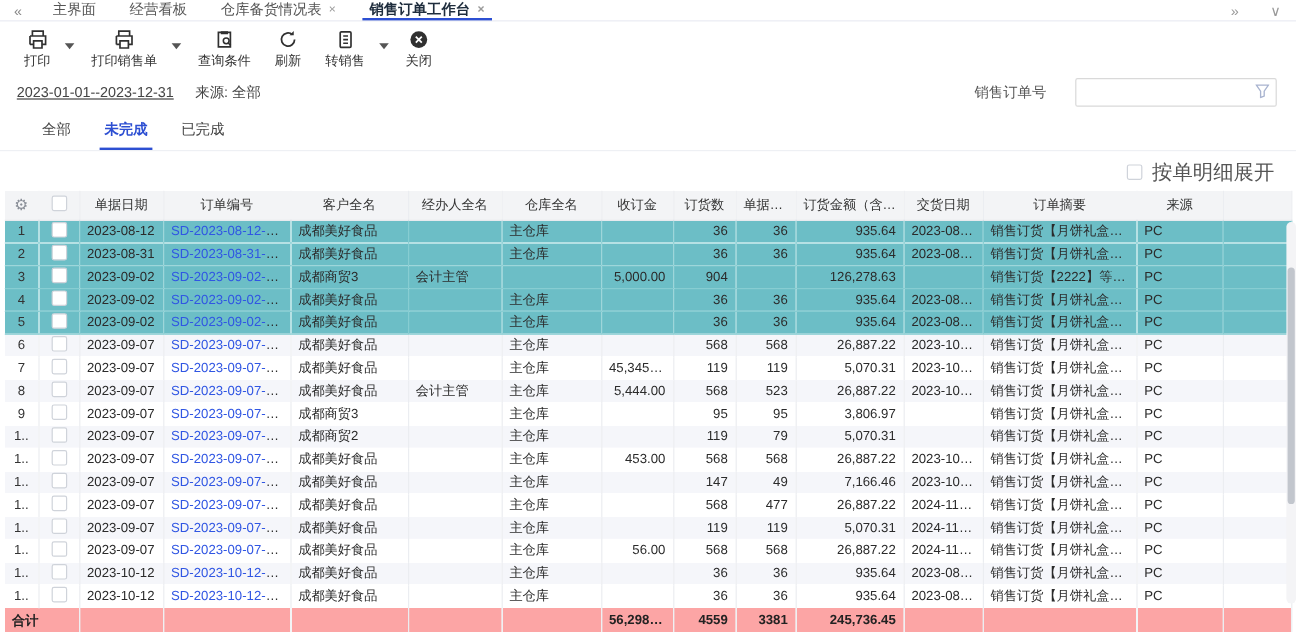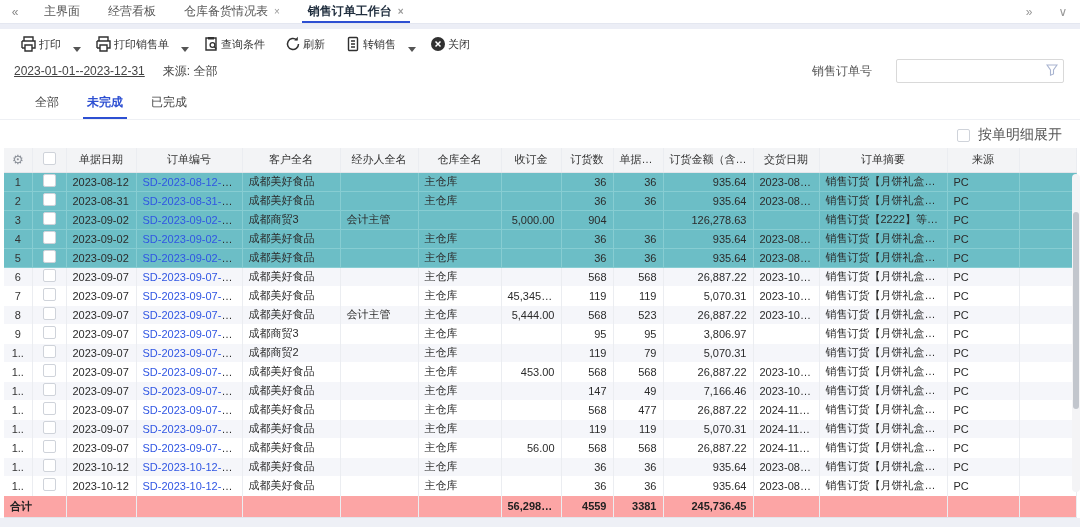--- a/index.html
+++ b/index.html
@@ -19,21 +19,21 @@
   .tab.active::after { content:""; position:absolute; left:8px; right:8px; bottom:0;
     height:2px; background:#2d4fd2; }
   .tabbar .spacer { flex:1; }
   .tabbar .right-ic { width:34px; display:flex; align-items:center; justify-content:center;
     color:#999; cursor:pointer; }
 
   .band { height:5px; background:#eceef6; }
 
   
   .toolbar { display:flex; align-items:flex-start; gap:4px; padding:6px 10px 2px 12px; background:#fff; }
-  .tbtn { display:flex; align-items:center; gap:2px; padding:1px 8px;
+  .tbtn { display:flex; flex-direction:column; align-items:center; gap:2px; padding:1px 8px;
     cursor:pointer; color:#303030; }
   .tbtn .lab { font-size:11px; color:#333; white-space:nowrap; }
   .tbtn svg { display:block; }
   .caret { width:0; height:0; border-left:4px solid transparent; border-right:4px solid transparent;
     border-top:5px solid #555; margin-top:12px; margin-right:2px; cursor:pointer; }
 
   
   .filterrow { display:flex; align-items:center; padding:4px 16px 2px 14px; font-size:12px; color:#444; }
   .filterrow .dr { margin-right:18px;text-decoration:underline; }
   .filterrow .spacer { flex:1; }
@@ -46,21 +46,21 @@
 
   
   .viewtabs { display:flex; gap:8px; padding:2px 14px 0 25px; border-bottom:1px solid #eef0f4;
     font-size:12px; }
   .vtab { padding:7px 10px 8px 10px; cursor:pointer; position:relative; color:#444; }
   .vtab.active { color:#2d4fd2; font-weight:bold; }
   .vtab.active::after { content:""; position:absolute; left:6px; right:6px; bottom:0;
     height:2px; background:#2d4fd2; }
 
   .expandrow { display:flex; justify-content:flex-end; align-items:center; gap:8px;
-    padding:6px 18px 4px 0; font-size:14px; color:#555; }
+    padding:6px 18px 4px 0; font-size:17px; color:#555; }
 
   
   .cb { width:13px; height:13px; border:1px solid #cfd3da; border-radius:2px; background:#fff;
     display:inline-block; cursor:pointer; }
 
   
   .tablewrap { position:relative; flex:1; margin:0 0 0 4px; }
   table { border-collapse:collapse; table-layout:fixed; width:1072px; font-size:11px; }
   th, td { border-right:1px solid #ebedf1; padding:0 6px; height:19px; overflow:hidden;
     white-space:nowrap; text-overflow:ellipsis; }

